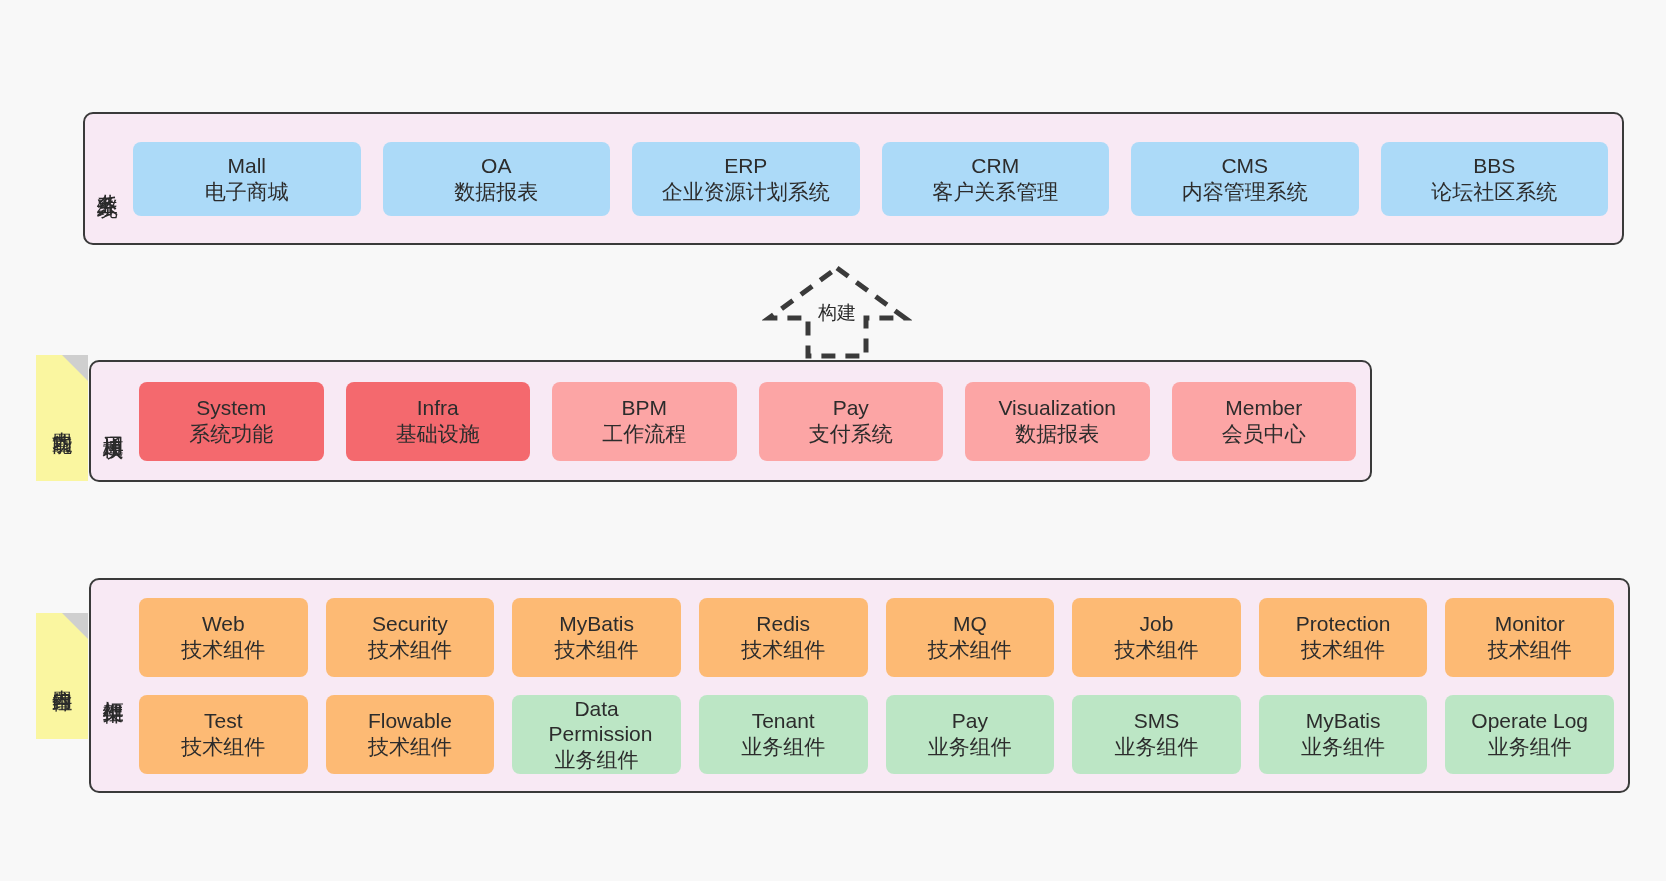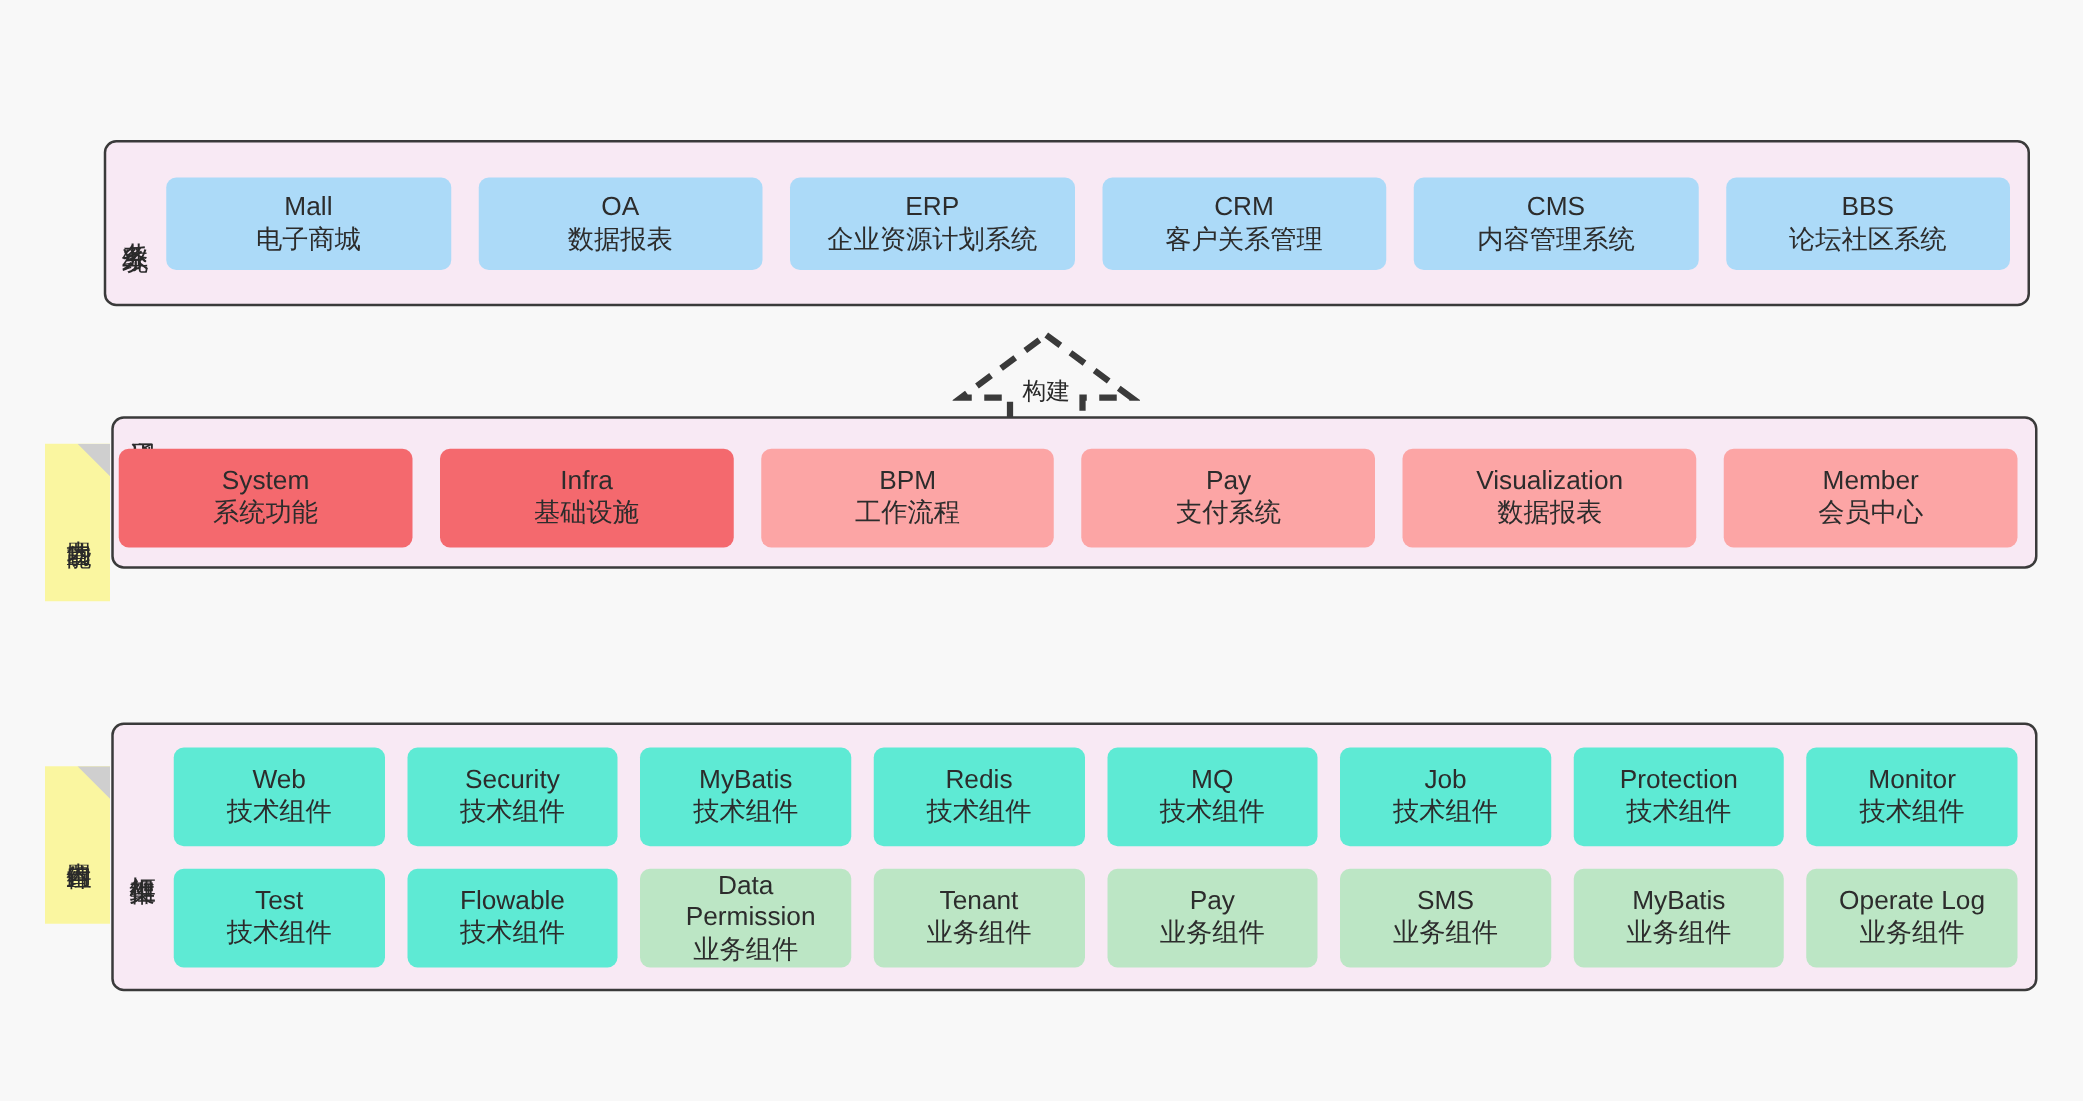--- a/index.html
+++ b/index.html
@@ -77,21 +77,21 @@
     color: #2C2C2C;
     padding: 4px 6px;
   }
   .card .l1 { white-space: nowrap; }
   .card .l2 { white-space: nowrap; }
 
   
   .c-blue        { background: #ACDAF8; }
   .c-red         { background: #F4696E; }
   .c-red-light   { background: #fca5a5; }
-  .c-green       { background: #5eead4; }
+  .c-green       { background: #fdba74; }
   .c-green-light { background: #BCE6C5; }
 
   
   .note {
     position: absolute;
     box-sizing: border-box;
     background: #FAF6A0;
     display: flex;
     align-items: center;
     justify-content: center;
@@ -174,21 +174,21 @@
     <svg width="150" height="100" viewBox="0 0 150 100">
       <path d="M75 6 L143 56 L104 56 L104 94 L46 94 L46 56 L7 56 Z" fill="none" stroke="#3A3A3A" stroke-width="5" stroke-dasharray="14 10" stroke-linejoin="miter"></path>
     </svg>
     <div class="arrow-label">构建</div>
   </div>
 
   <div class="note" style="left:36px; top:355px; width:52px; height:126px;">
     <span>内置功能</span>
   </div>
 
-  <div class="layer" style="left:89px; top:333px; width:1541px; height:122px;flex-direction:column;">
+  <div class="layer" style="left:89px; top:360px; width:1283px; height:122px;">
     <div class="layer-title">通用模块</div>
     <div class="layer-body">
       <div class="row" style="height:79px;">
         <div class="card c-red">
           <span class="l1">System</span>
           <span class="l2">系统功能</span>
         </div>
         <div class="card c-red">
           <span class="l1">Infra</span>
           <span class="l2">基础设施</span>

